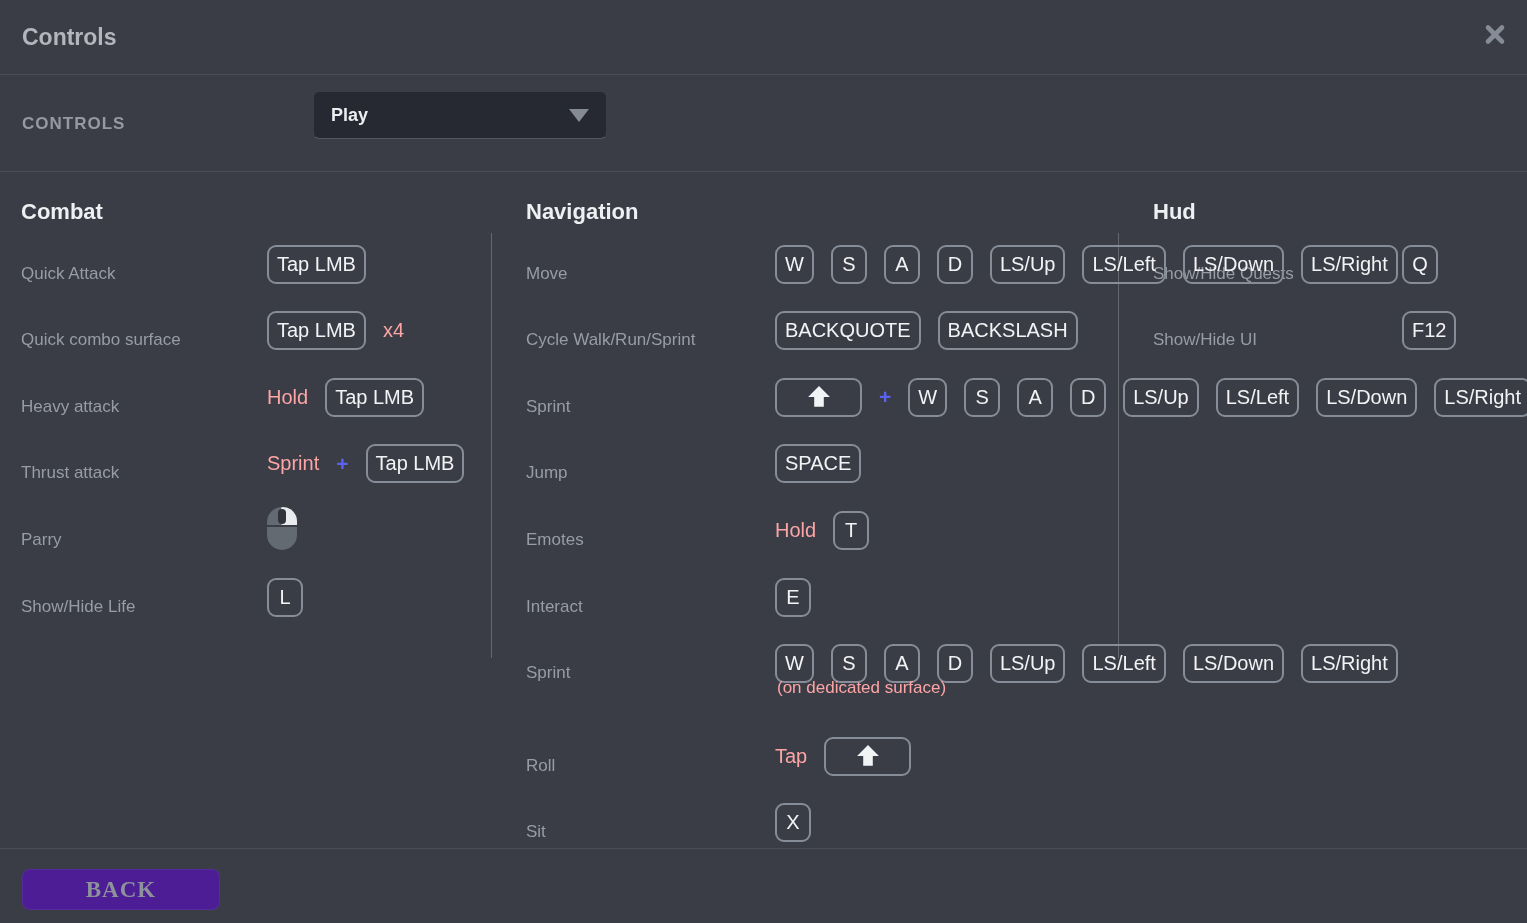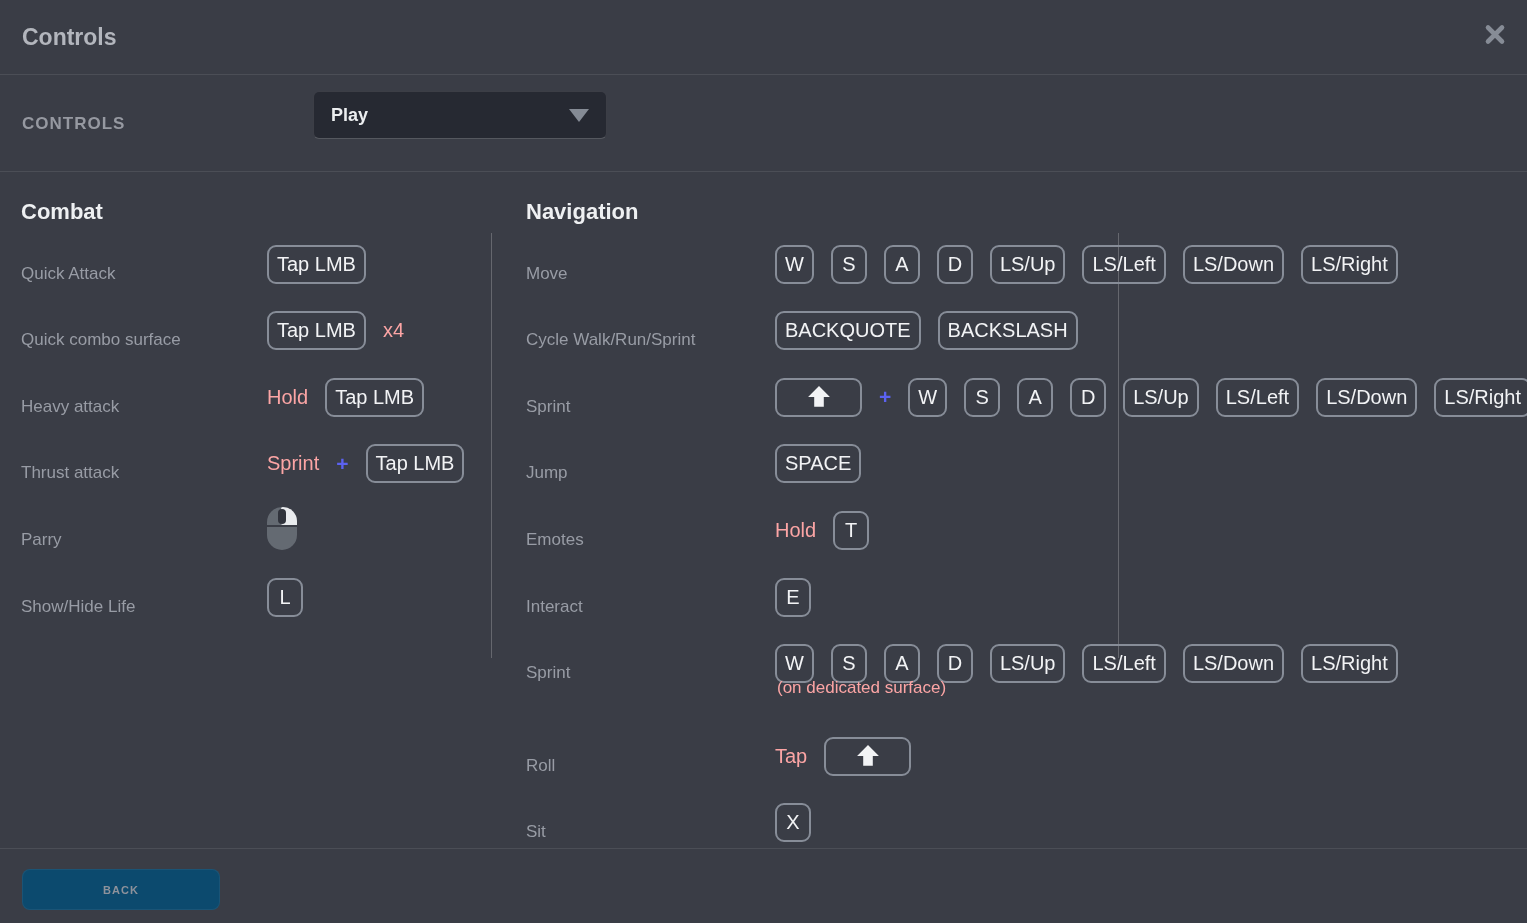--- a/index.html
+++ b/index.html
@@ -120,25 +120,25 @@
   }
 
   
   .footer {
     position: absolute; bottom: 0; left: 0; right: 0; height: 75px;
     border-top: 1px solid #4b4e56;
   }
   .back-btn {
     position: absolute; left: 22px; top: 20px;
     width: 198px; height: 41px;
-    background: #0c4a6e;
+    background: #4c1d95;
     border: 1px solid rgba(255,255,255,0.06);
     border-radius: 8px;
-    color: #8e929b; font-size: 11px; font-weight: 700; letter-spacing: 1px;
-    font-family: Liberation Sans, sans-serif;
+    color: #8e929b; font-size: 23px; font-weight: 700; letter-spacing: 1px;
+    font-family: Liberation Serif, serif;
     cursor: pointer;
   }
 </style>
 </head>
 <body>
 
 <div class="modal">
 
   <header class="titlebar">
     <h1 class="title">Controls</h1>
@@ -154,20 +154,37 @@
     <div class="dropdown">
       <span class="dropdown-value">Play</span>
       <span class="dropdown-caret"></span>
     </div>
   </div>
 
   <main class="bindings">
     <div class="vdivider vdiv-1"></div>
     <div class="vdivider vdiv-2"></div>
 
+    <section class="col col-hud">
+      <h2 class="col-header">Hud</h2>
+      <div class="rows">
+          <div class="row">
+            <span class="row-label">Show/Hide Quests</span>
+            <span class="parts">
+              <button class="key">Q</button>
+            </span>
+          </div>
+          <div class="row">
+            <span class="row-label">Show/Hide UI</span>
+            <span class="parts">
+              <button class="key">F12</button>
+            </span>
+          </div>
+        </div>
+    </section>
 
     <section class="col col-combat">
       <h2 class="col-header">Combat</h2>
       <div class="rows">
           <div class="row">
             <span class="row-label">Quick Attack</span>
             <span class="parts">
               <button class="key">Tap LMB</button>
             </span>
           </div>

